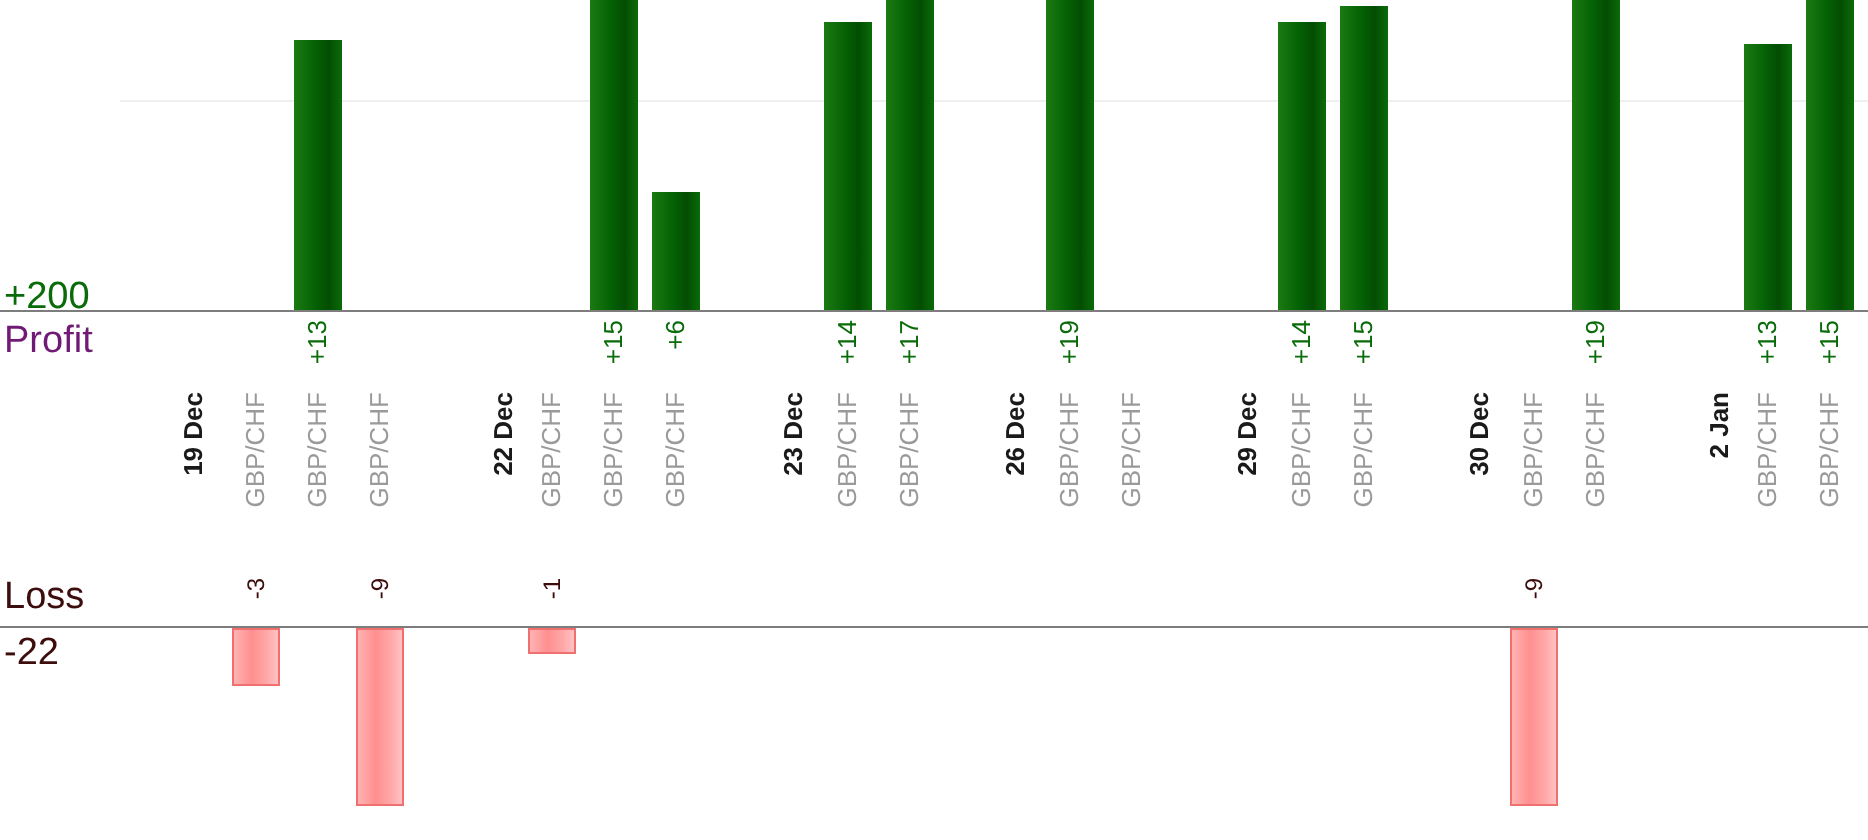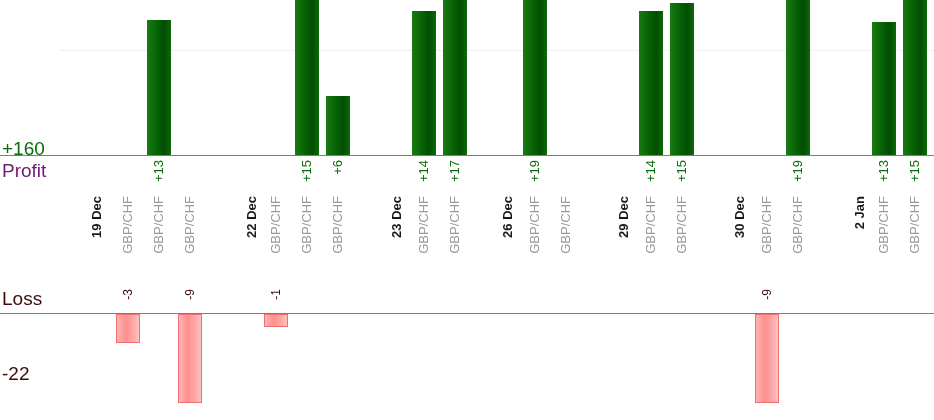--- a/index.html
+++ b/index.html
@@ -33,21 +33,21 @@
     white-space:nowrap;
     line-height:1;
   }
   .pval{font-size:13px;color:#0a6b0a;font-weight:normal;}
   .lval{font-size:12px;color:#3d0d0d;}
 
   .axis-title{position:absolute;white-space:nowrap;}
   .profit-max{left:2px;top:138px;font-size:19px;color:#0a6b0a;}
   .profit-name{left:2px;top:160px;font-size:19px;color:#701a75;}
   .loss-name{left:2px;top:288px;font-size:19px;color:#3d0d0d;}
-  .loss-max{left:2px;top:316px;font-size:19px;color:#3d0d0d;margin-top:47px;}
+  .loss-max{left:2px;top:316px;font-size:19px;color:#3d0d0d;}
 
   
   .cat-area{position:absolute;left:0;top:196px;width:934px;height:80px;}
   .cat{
     position:absolute;top:0;
     writing-mode:vertical-rl;transform:rotate(180deg);
     white-space:nowrap;line-height:1;
   }
   .cat.date{font-size:13px;font-weight:bold;color:#1a1a1a;}
   .cat.inst{font-size:13px;color:#9a9a9a;}
@@ -121,18 +121,18 @@
       <div class="lbar" style="left: 264px; width: 24px; top: 314px; height: 13px;"></div>
       <div class="lbar" style="left: 755px; width: 24px; top: 314px; height: 89px;"></div>
     </div>
   <div id="loss-labels">
       <div class="vlabel lval" style="left: 122px; top: 289px;">-3</div>
       <div class="vlabel lval" style="left: 184px; top: 289px;">-9</div>
       <div class="vlabel lval" style="left: 270px; top: 289px;">-1</div>
       <div class="vlabel lval" style="left: 761px; top: 289px;">-9</div>
     </div>
 
-  <div class="axis-title profit-max">+160</div>
+  <div class="axis-title profit-max">+200</div>
   <div class="axis-title profit-name">Profit</div>
   <div class="axis-title loss-name">Loss</div>
   <div class="axis-title loss-max">-22</div>
 
 </div>
 
 </body></html>

